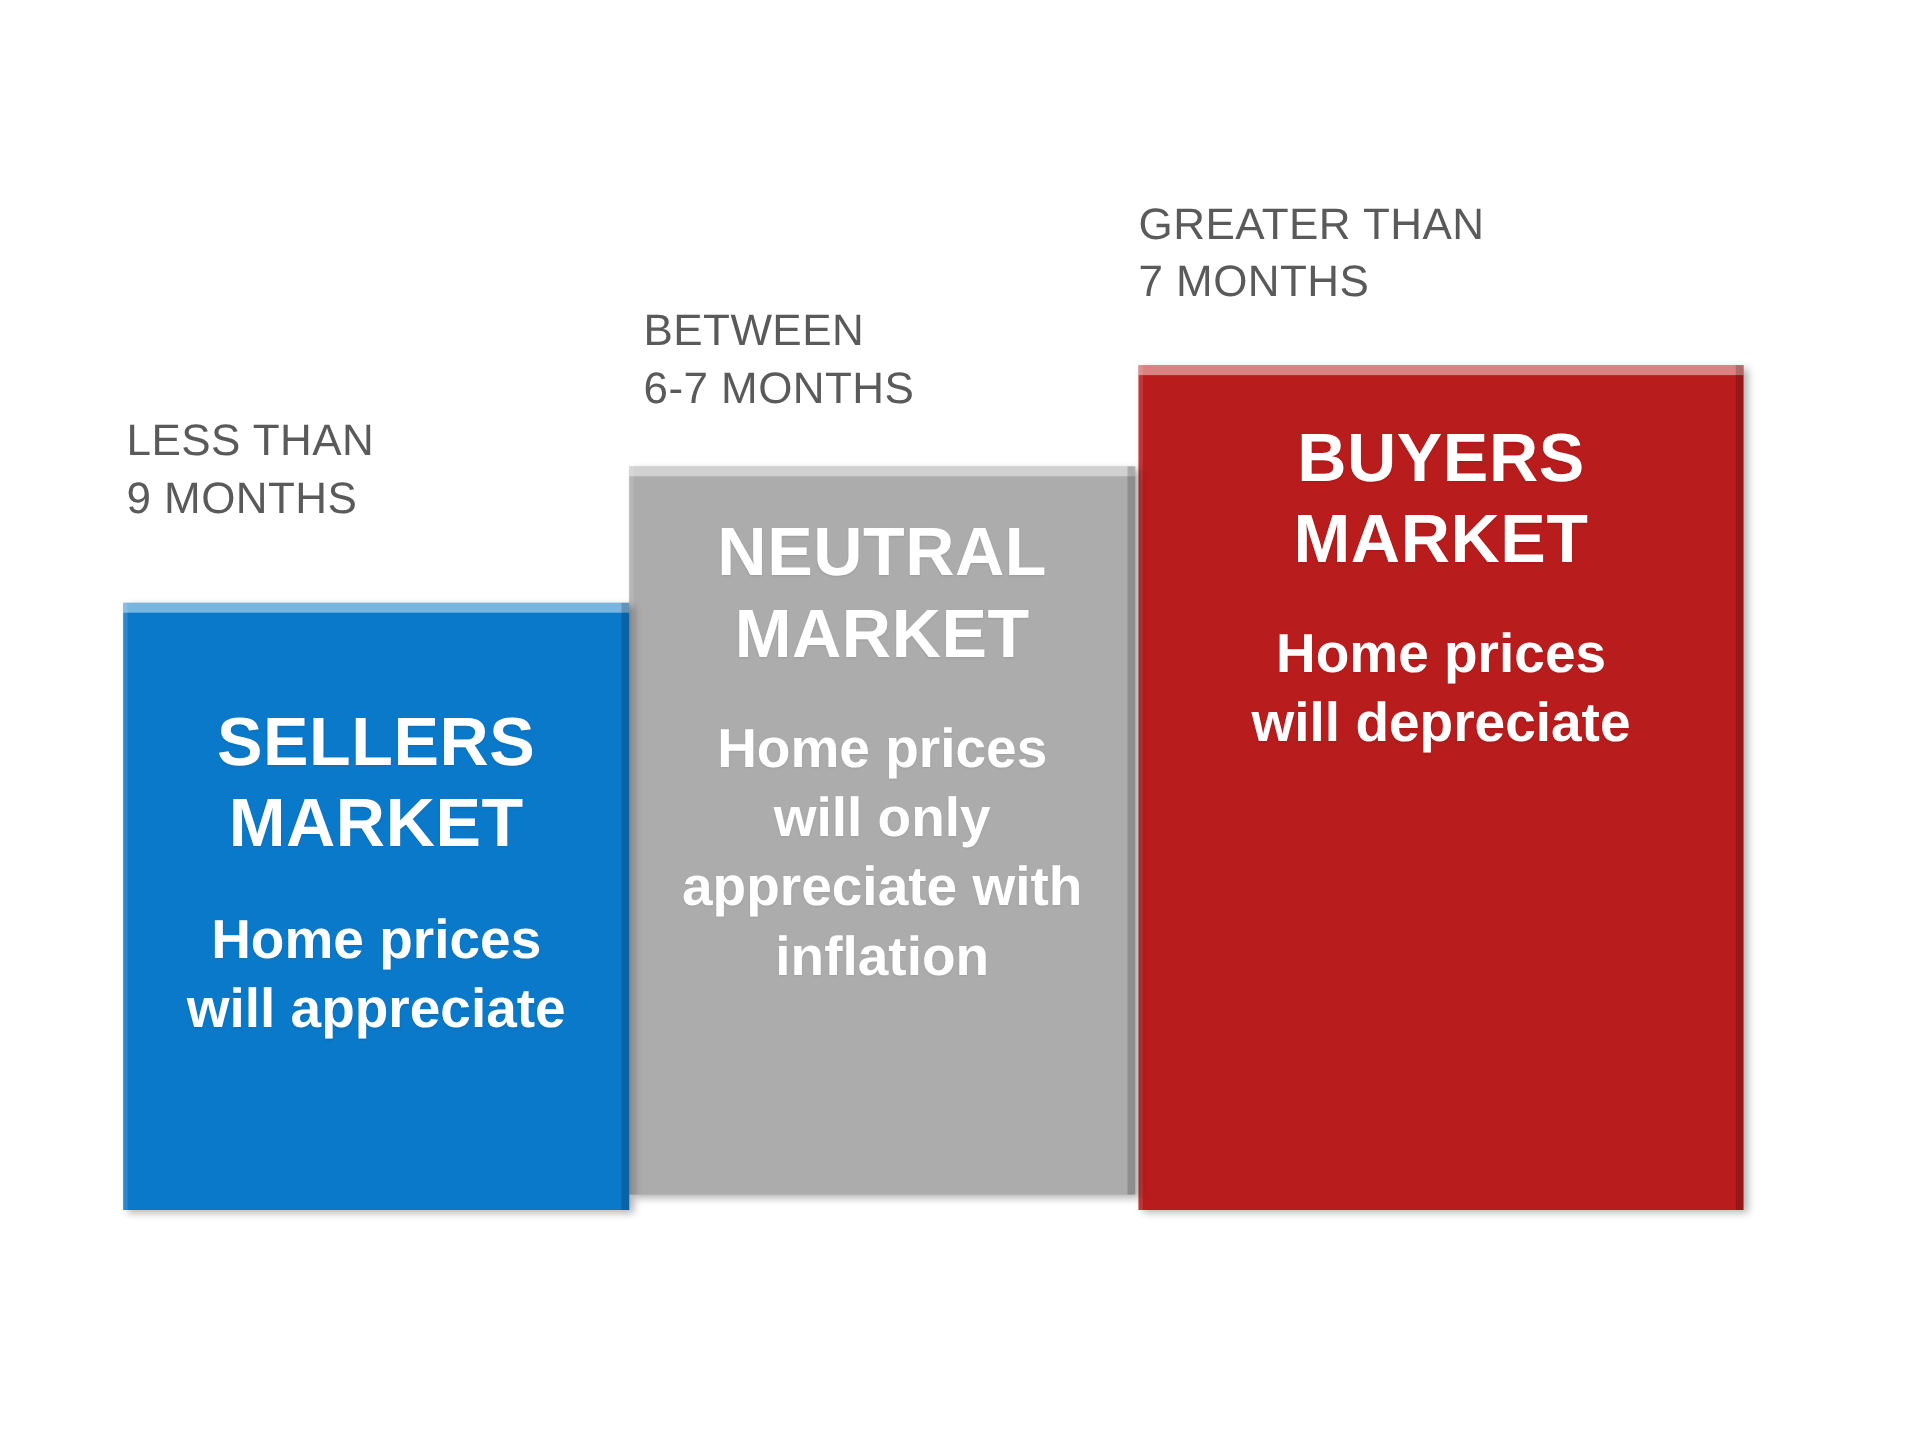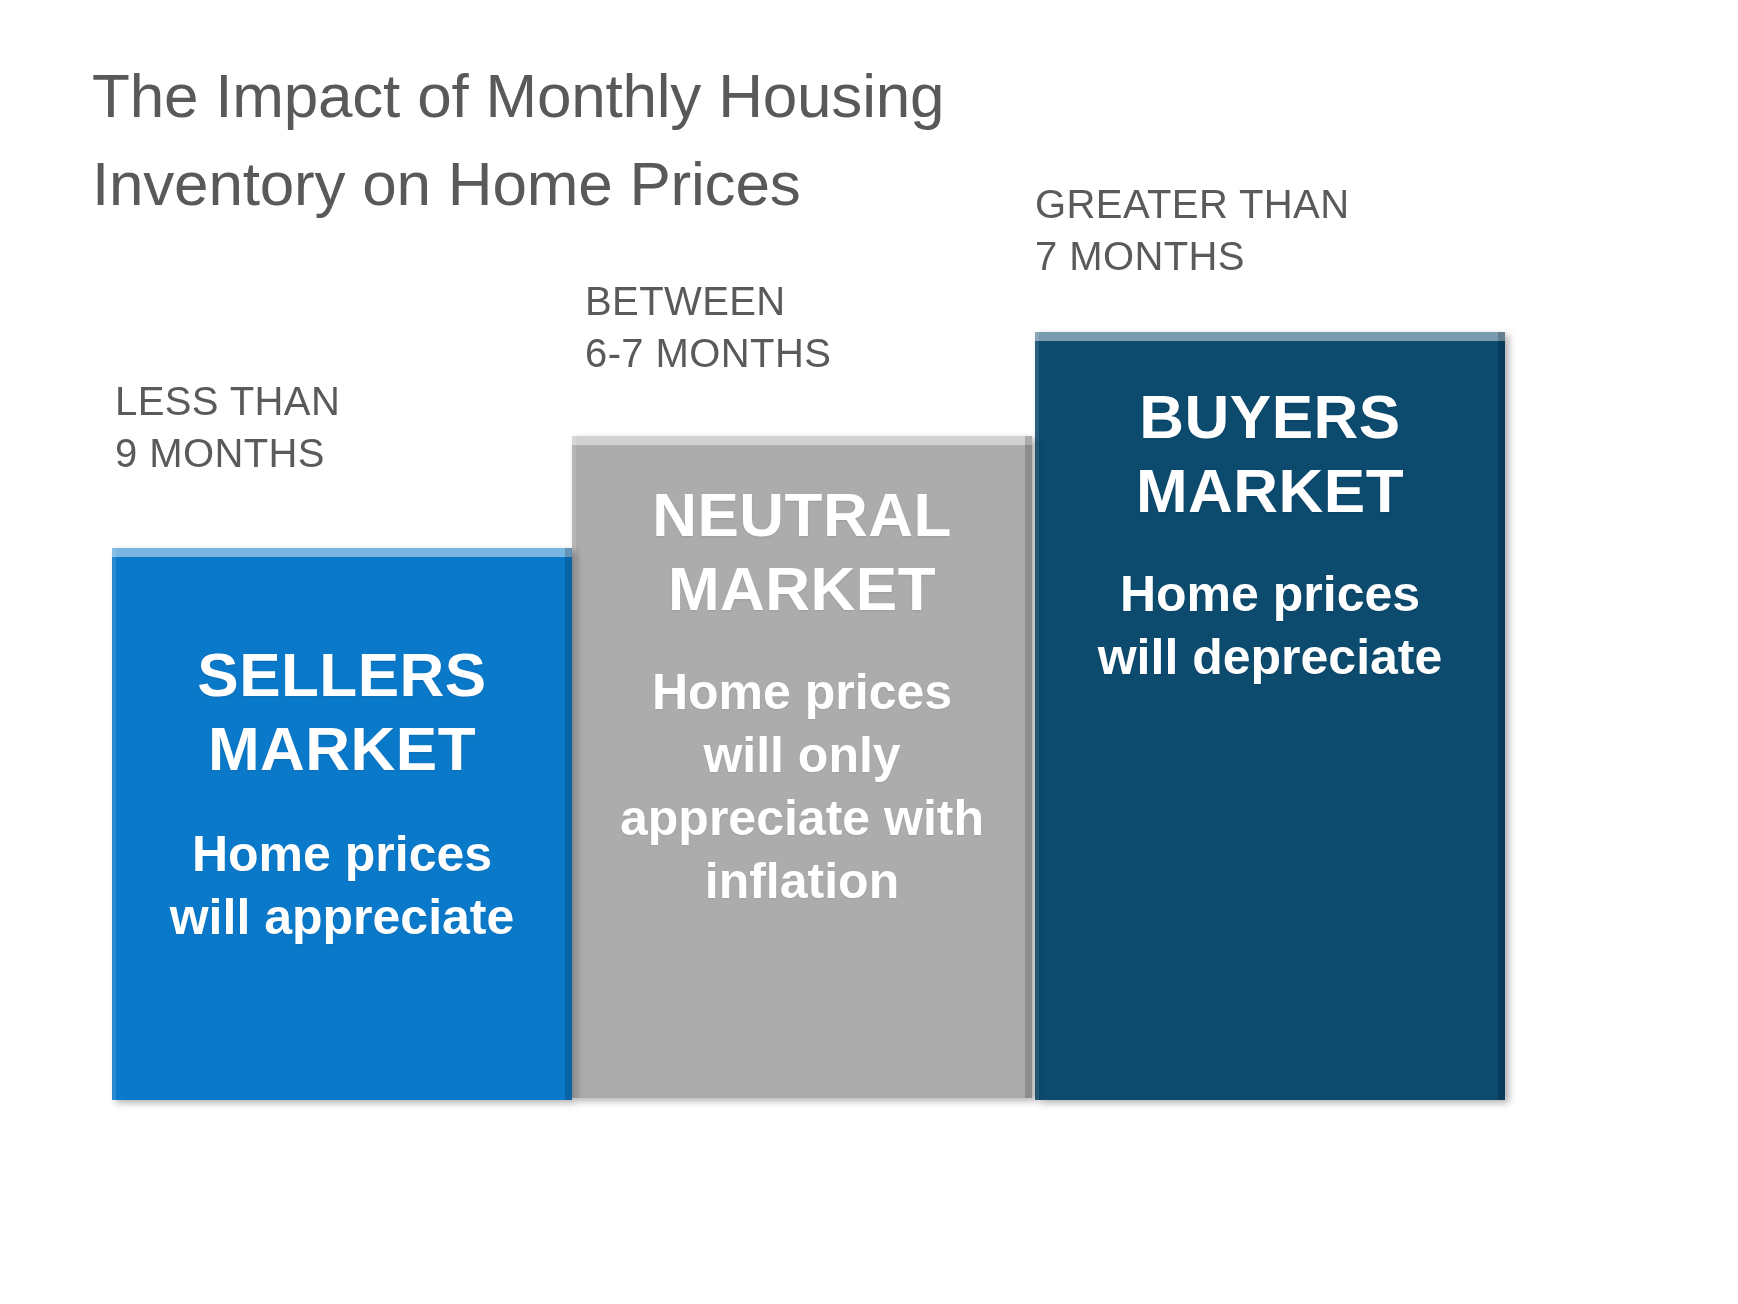--- a/index.html
+++ b/index.html
@@ -112,55 +112,53 @@
     background: #0B79C9;
     box-shadow: 4px 3px 7px rgba(0,0,0,0.30);
   }
   #bar-sellers .content { padding-top: 42px; }
   #bar-sellers .headline { font-size: 62px; margin-top: 48px; }
   #bar-sellers .sub { font-size: 50px; margin-top: 36px; }
 
   
   #bar-neutral {
     left: 572px;
-    top: 436px;
+    top: 424px;
     width: 460px;
     height: 662px;
     background: #ACACAC;
     box-shadow: 4px 3px 7px rgba(0,0,0,0.30);
   }
   #bar-neutral .content { padding-top: 42px; }
   #bar-neutral .headline { font-size: 62px; }
   #bar-neutral .sub { font-size: 50px; margin-top: 34px; }
 
   
   #bar-buyers {
     left: 1035px;
     top: 332px;
-    width: 470px;
+    width: 550px;
     height: 768px;
-    background: #0c4a6e;
+    background: #b91c1c;
     box-shadow: 4px 3px 7px rgba(0,0,0,0.30);
   }
   #bar-buyers .content { padding-top: 48px; }
   #bar-buyers .headline { font-size: 62px; }
   #bar-buyers .sub { font-size: 50px; margin-top: 34px; }
 
   
   #bar-buyers  { z-index: 1; }
   #bar-neutral { z-index: 2; }
   #bar-sellers { z-index: 3; }
 </style>
 </head>
 <body>
 
 <div id="stage">
 
-  <div id="title">The Impact of Monthly Housing
-Inventory on Home Prices</div>
 
   <div class="caption" id="cap-sellers">LESS THAN
 9 MONTHS</div>
 
   <div class="caption" id="cap-neutral">BETWEEN
 6-7 MONTHS</div>
 
   <div class="caption" id="cap-buyers">GREATER THAN
 7 MONTHS</div>
 

